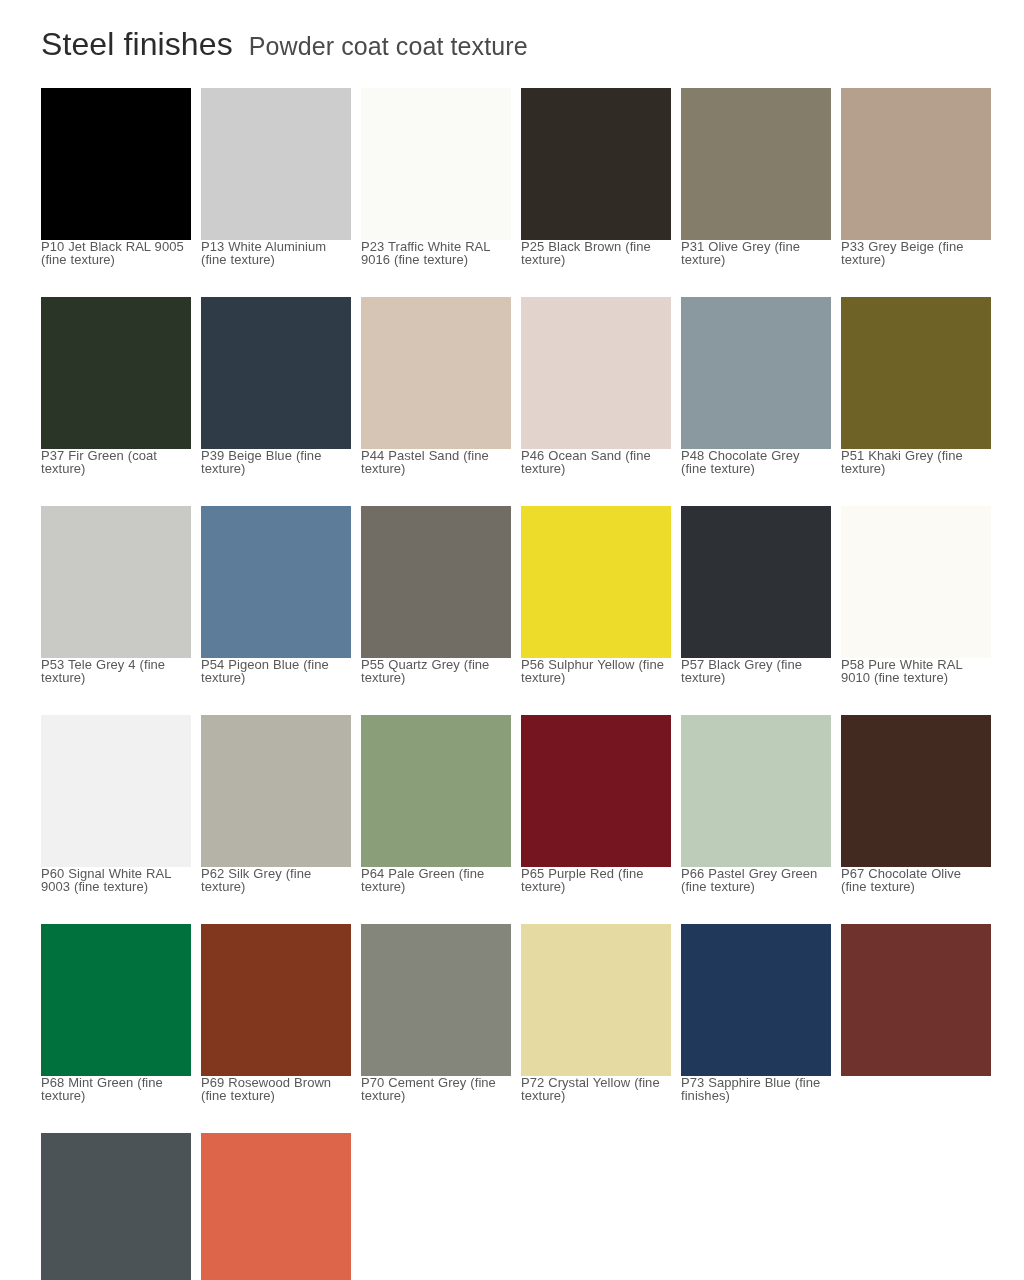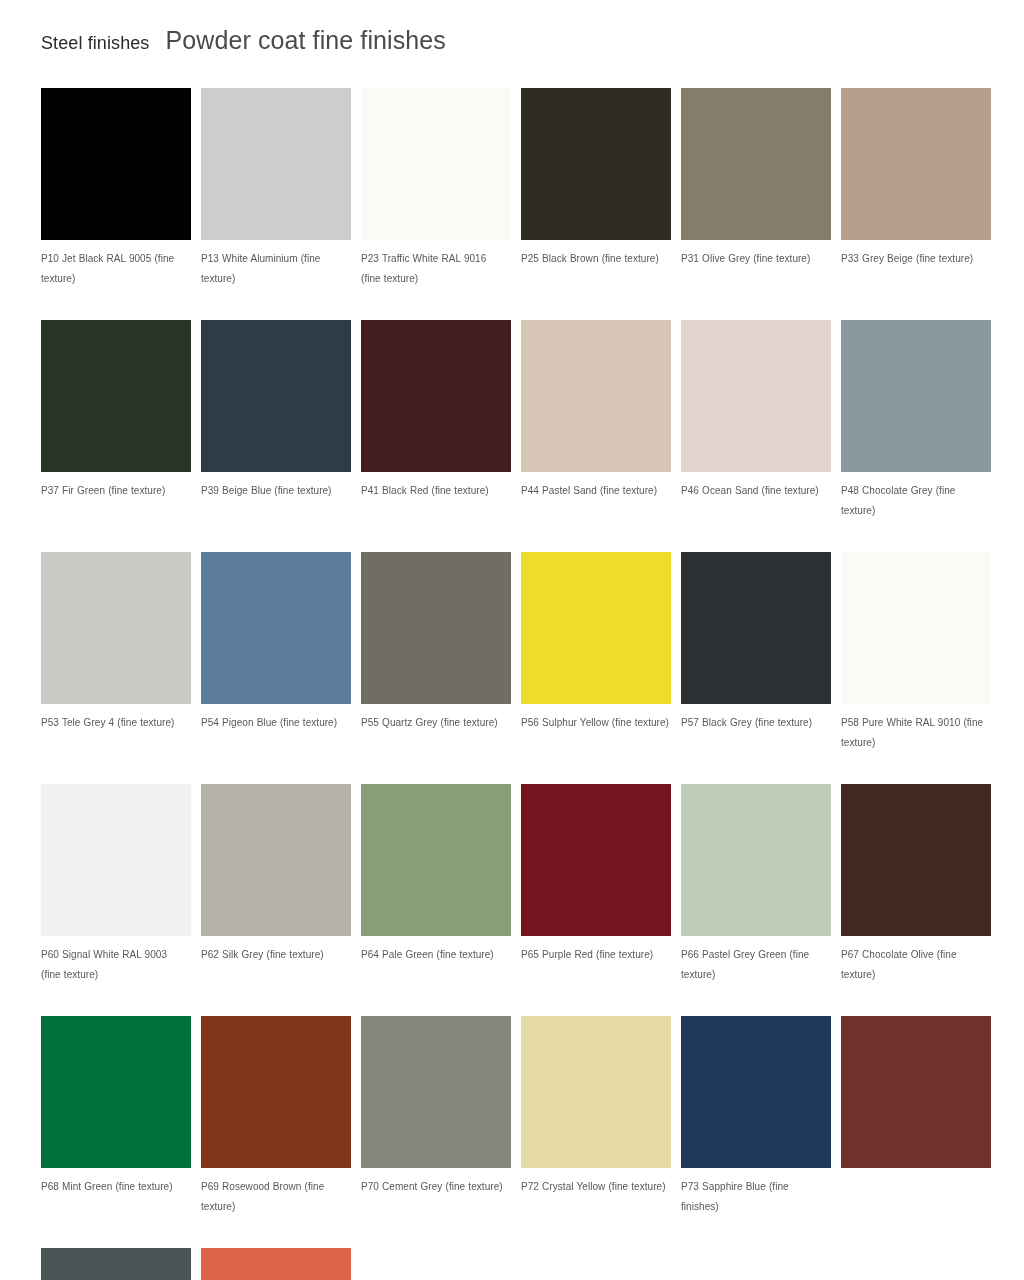--- a/index.html
+++ b/index.html
@@ -26,21 +26,21 @@
   
   .header {
     position: absolute;
     left: 41px;
     top: 26px;
     display: flex;
     align-items: baseline;
     white-space: nowrap;
   }
   .title-main {
-    font-size: 18px;
+    font-size: 32px;
     font-weight: 400;
     color: #2b2b2b;
     letter-spacing: 0.1px;
     text-align: right;
   }
   .title-sub {
     font-size: 25px;
     font-weight: 400;
     color: #4a4a4a;
     margin-left: 16px;
@@ -64,37 +64,36 @@
   }
   .cell.is-empty {
     visibility: hidden;
   }
   .swatch {
     width: 150px;
     height: 152px;
     display: block;
   }
   .swatch-label {
-    margin-top: 9px;
-    font-size: 10px;
-    line-height: 20px;
+    font-size: 13px;
+    line-height: 13px;
     color: #585858;
     letter-spacing: 0.05px;
     max-width: 148px;
     word-spacing: 0.3px;
   }
 </style>
 </head>
 <body>
 
 <div class="page">
 
   <div class="header">
     <span class="title-main">Steel finishes</span>
-    <span class="title-sub">Powder coat fine finishes</span>
+    <span class="title-sub">Powder coat coat texture</span>
   </div>
 
   <div class="grid">
       <div class="cell">
         <div class="swatch" style="background-color: rgb(0, 0, 0);"></div>
         <div class="swatch-label">P10 Jet Black RAL 9005 (fine texture)</div>
       </div>
       <div class="cell">
         <div class="swatch" style="background-color: rgb(205, 205, 205);"></div>
         <div class="swatch-label">P13 White Aluminium (fine texture)</div>
@@ -110,41 +109,41 @@
       <div class="cell">
         <div class="swatch" style="background-color: rgb(131, 125, 105);"></div>
         <div class="swatch-label">P31 Olive Grey (fine texture)</div>
       </div>
       <div class="cell">
         <div class="swatch" style="background-color: rgb(180, 160, 141);"></div>
         <div class="swatch-label">P33 Grey Beige (fine texture)</div>
       </div>
       <div class="cell">
         <div class="swatch" style="background-color: rgb(42, 52, 39);"></div>
-        <div class="swatch-label">P37 Fir Green (fine texture)</div>
+        <div class="swatch-label">P37 Fir Green (coat texture)</div>
       </div>
       <div class="cell">
         <div class="swatch" style="background-color: rgb(47, 60, 72);"></div>
         <div class="swatch-label">P39 Beige Blue (fine texture)</div>
       </div>
       <div class="cell">
-        <div class="swatch" style="background-color: rgb(67, 29, 33);"></div>
-        <div class="swatch-label">P41 Black Red (fine texture)</div>
-      </div>
-      <div class="cell">
         <div class="swatch" style="background-color: rgb(214, 196, 180);"></div>
         <div class="swatch-label">P44 Pastel Sand (fine texture)</div>
       </div>
       <div class="cell">
         <div class="swatch" style="background-color: rgb(226, 212, 204);"></div>
         <div class="swatch-label">P46 Ocean Sand (fine texture)</div>
       </div>
       <div class="cell">
         <div class="swatch" style="background-color: rgb(138, 152, 160);"></div>
         <div class="swatch-label">P48 Chocolate Grey (fine texture)</div>
+      </div>
+      <div class="cell">
+        <div class="swatch" style="background-color: rgb(110, 98, 39);"></div>
+        <div class="swatch-label">P51 Khaki Grey (fine texture)</div>
       </div>
       <div class="cell">
         <div class="swatch" style="background-color: rgb(201, 201, 198);"></div>
         <div class="swatch-label">P53 Tele Grey 4 (fine texture)</div>
       </div>
       <div class="cell">
         <div class="swatch" style="background-color: rgb(93, 124, 153);"></div>
         <div class="swatch-label">P54 Pigeon Blue (fine texture)</div>
       </div>
       <div class="cell">

